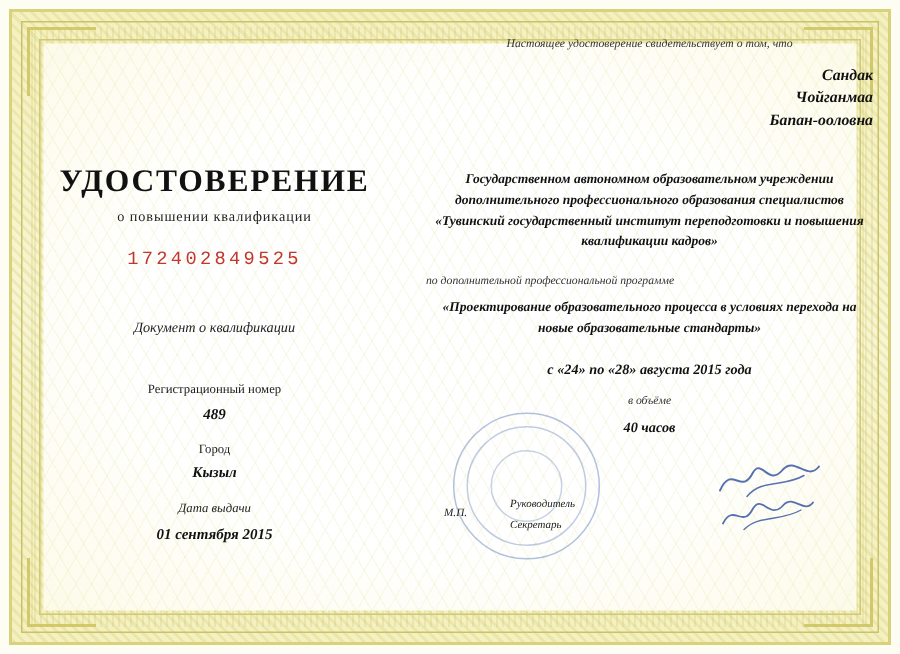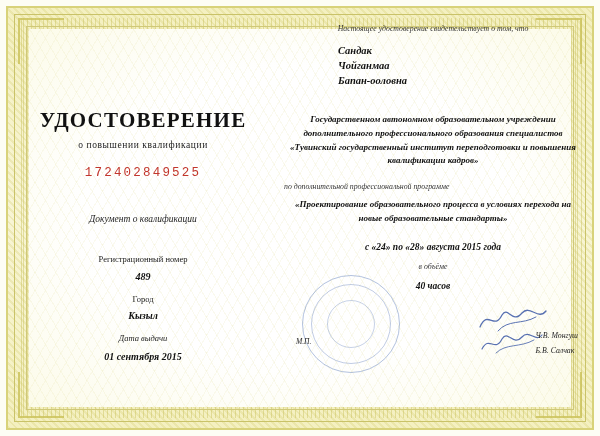--- a/index.html
+++ b/index.html
@@ -171,20 +171,21 @@
     text-align: center;
     color: #333;
   }
   .r-name {
     font-style: italic;
     font-weight: bold;
     font-size: 10.5px;
     color: #111;
     margin-left: 54px;
     line-height: 1.45;
+    text-align: right;
   }
   .r-block-names {
     margin-top: 10px;
   }
   .r-passed {
     margin-top: 16px;
     font-size: 7.8px;
     font-style: italic;
     text-align: center;
     color: #333;
@@ -369,22 +370,22 @@
           <path d="M2 22 C10 4, 16 26, 24 10 C30 0, 34 20, 44 8 C52 -1, 60 16, 68 6" fill="none" stroke="#2f4ea0" stroke-width="1.3" stroke-linecap="round"></path>
           <path d="M20 26 C30 14, 44 20, 58 12" fill="none" stroke="#2f4ea0" stroke-width="1" stroke-linecap="round"></path>
         </svg>
         <svg class="sig sig2" width="64" height="28" viewBox="0 0 64 28">
           <path d="M2 20 C9 6, 15 24, 22 10 C28 0, 33 18, 42 8 C49 0, 56 14, 62 6" fill="none" stroke="#2f4ea0" stroke-width="1.2" stroke-linecap="round"></path>
           <path d="M16 24 C26 14, 40 19, 54 11" fill="none" stroke="#2f4ea0" stroke-width="0.9" stroke-linecap="round"></path>
         </svg>
 
         <div class="mp">М.П.</div>
 
-
-        <div class="person-col">
-          <div>Ч.В. Монгуш</div>
-          <div>Б.В. Салчак</div>
+        <div class="role-col">
+          <div>Руководитель</div>
+          <div>Секретарь</div>
         </div>
+
       </div>
     </div>
 
   </div>
 </div>
 
 </body></html>

